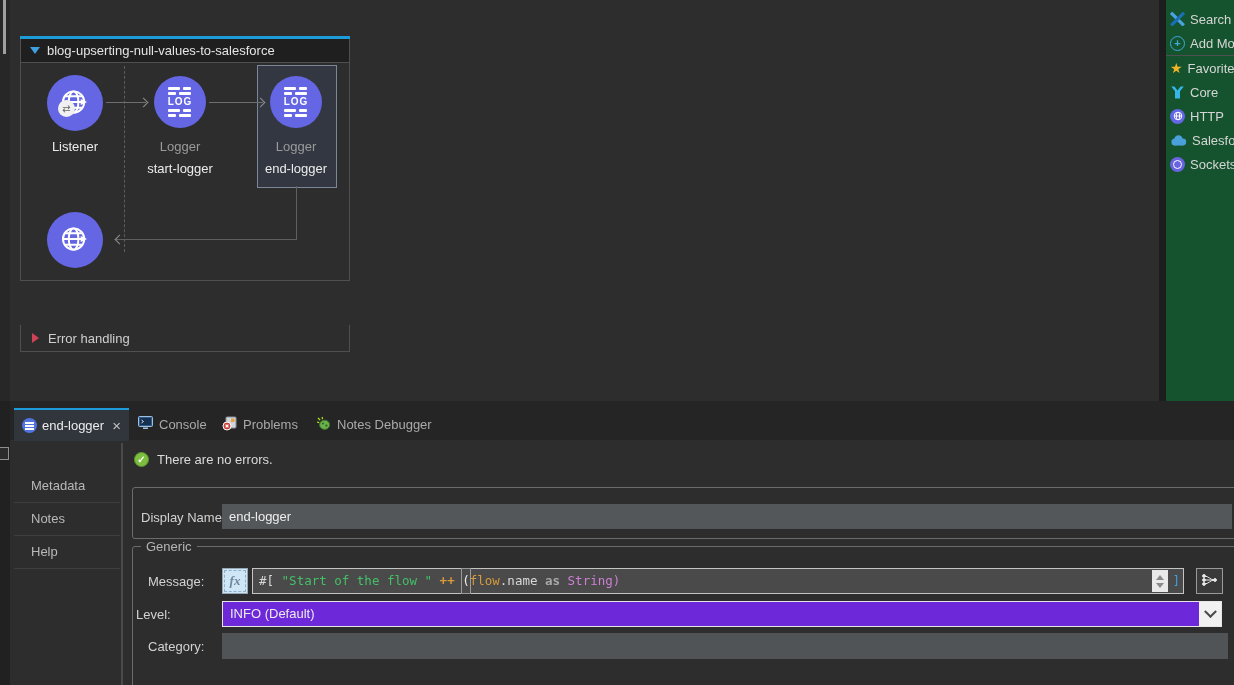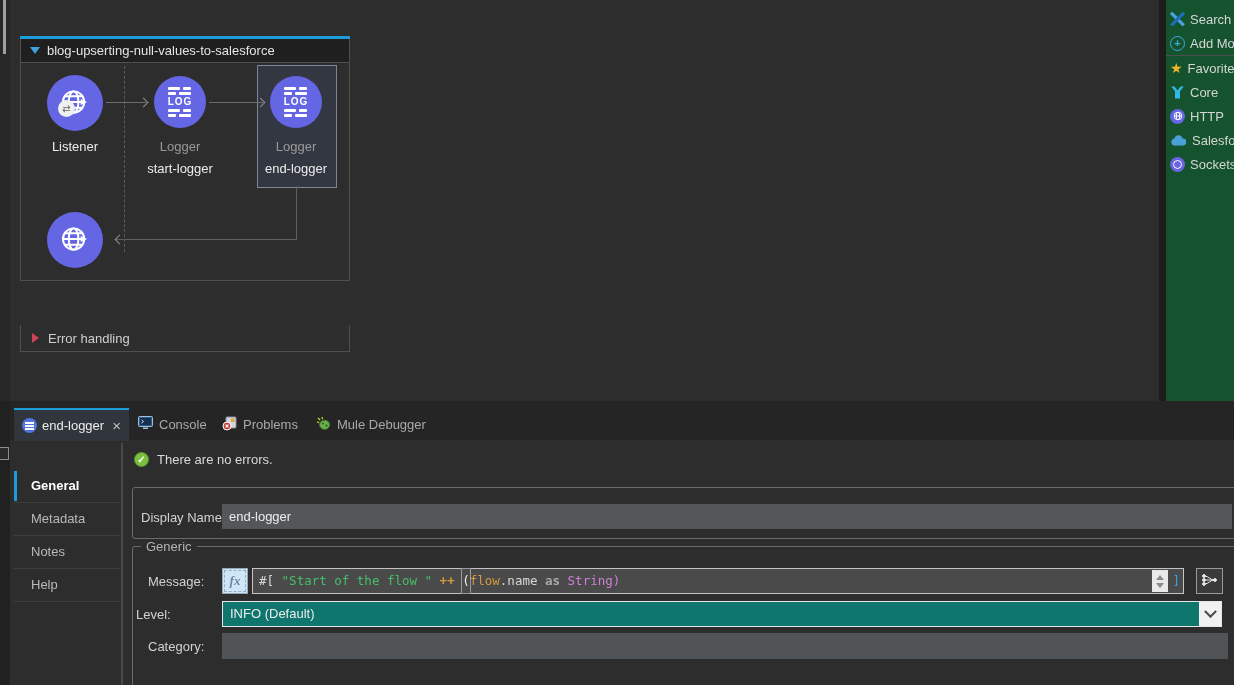--- a/index.html
+++ b/index.html
@@ -124,21 +124,21 @@
   .tok-keyword{color:#a8a8a8;font-weight:bold;}
   .tok-type{color:#cd7fd4;}
   .spinner{position:absolute;right:15px;top:1px;width:16px;height:22px;background:#e9e9e9;display:flex;flex-direction:column;
            align-items:center;justify-content:center;gap:3px;cursor:pointer;}
   .sp-up{width:0;height:0;border-left:4px solid transparent;border-right:4px solid transparent;border-bottom:5px solid #8a8a8a;}
   .sp-dn{width:0;height:0;border-left:4px solid transparent;border-right:4px solid transparent;border-top:5px solid #8a8a8a;}
   .close-bracket{position:absolute;right:3px;top:0;color:#3f9fdf;line-height:23px;}
   .dw-btn{position:absolute;left:1196px;top:568px;width:27px;height:26px;background:#3a3a3a;border:1px solid #9a9a9a;box-sizing:border-box;
           display:flex;align-items:center;justify-content:center;cursor:pointer;}
 
-  .level-field{position:absolute;left:222px;top:601px;width:1000px;height:26px;background:#0f766e;border:1px solid #e6e6e6;
+  .level-field{position:absolute;left:222px;top:601px;width:1000px;height:26px;background:#6d28d9;border:1px solid #e6e6e6;
                box-sizing:border-box;color:#ececec;line-height:24px;padding-left:7px;cursor:pointer;}
   .level-btn{position:absolute;right:0;top:0;width:22px;height:24px;background:#f1f1f1;display:flex;align-items:center;justify-content:center;}
   .chev-down{width:7px;height:7px;border-right:2px solid #4a4a4a;border-bottom:2px solid #4a4a4a;transform:rotate(45deg) translate(-2px,-2px);}
 </style>
 </head>
 <body>
 
 <div class="screen">
 
   <div class="left-col-top"></div>
@@ -337,25 +337,24 @@
   </div>
   <div class="tab-item t-debug">
     <span>
       <svg width="15" height="15" viewBox="0 0 15 15">
         <path d="M2 2l2.2 2.2M6 1l.6 2.2M1 6l2.2.6" stroke="#b5e61d" stroke-width="1.2"></path>
         <ellipse cx="8.6" cy="8.8" rx="5" ry="4.6" fill="#6ab04c" stroke="#3c7a28"></ellipse>
         <circle cx="7" cy="7.6" r="1" fill="#2f5e1e"></circle>
           <circle cx="10.4" cy="9.6" r="1.1" fill="#2f5e1e"></circle>
       </svg>
     </span>
-    <span>Mule Debugger</span>
+    <span>Notes Debugger</span>
   </div>
 
   <div class="sidebar">
-    <div class="side-item active">General</div>
     <div class="side-item">Metadata</div>
     <div class="side-item">Notes</div>
     <div class="side-item">Help</div>
   </div>
   <div class="v-sep"></div>
 
   <div class="status">
     <span class="check-icon">✓</span>
     <span>There are no errors.</span>
   </div>

